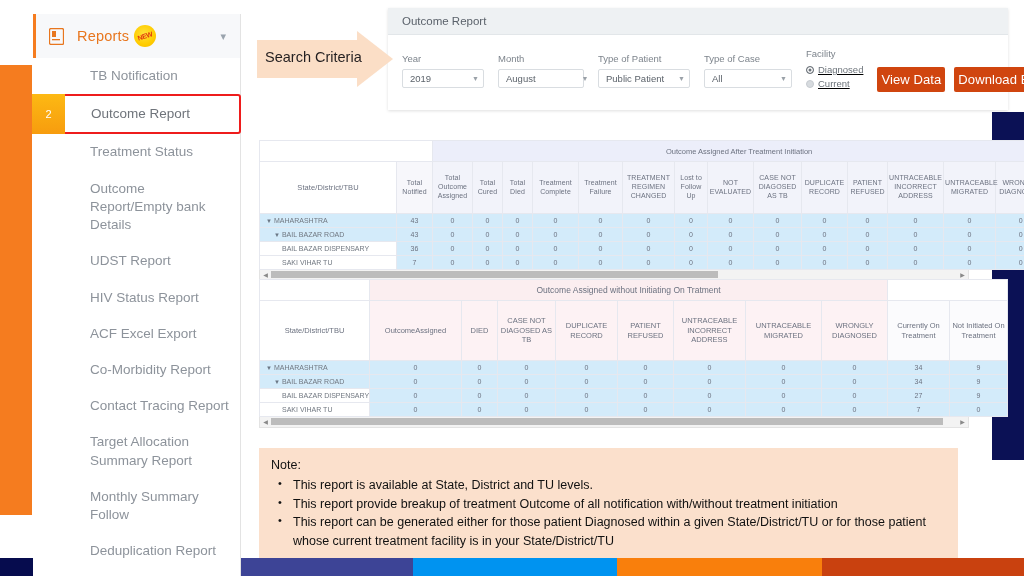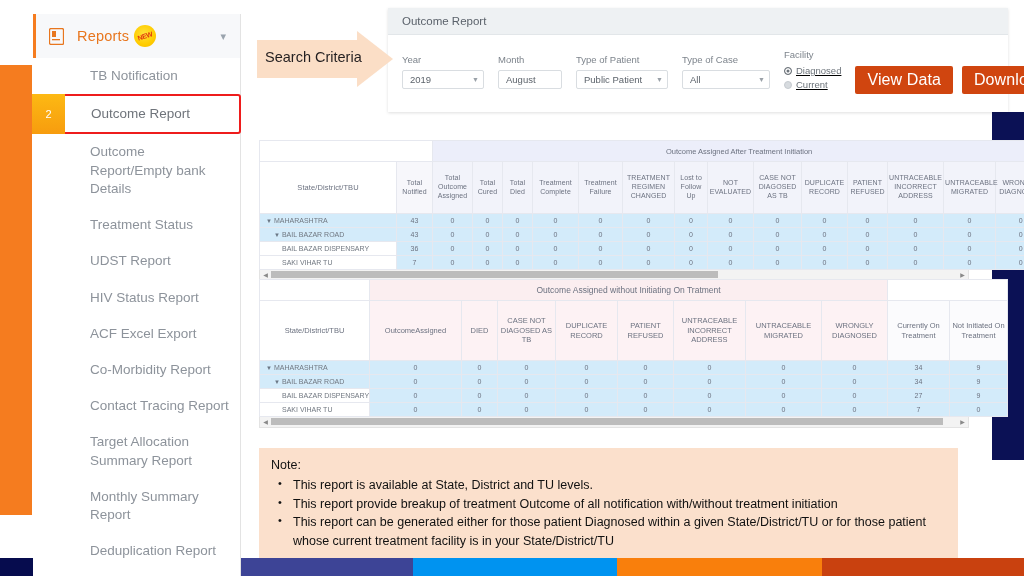--- a/index.html
+++ b/index.html
@@ -206,21 +206,21 @@
     box-sizing: border-box;
   }
   .select-box .val { white-space: nowrap; }
   .select-box .caret {
     margin-left: auto;
     font-size: 7px;
     color: #9aa1a8;
     padding-left: 6px;
   }
   .w-year  { width: 82px; }
-  .w-month { width: 64px; gap: 40px; }
+  .w-month { width: 86px; gap: 40px; }
   .w-pat   { width: 92px; }
   .w-case  { width: 88px; }
 
   .radio-group { display: block; text-decoration: underline; }
   .radio-row {
     display: flex;
     align-items: center;
     font-size: 9.5px;
     color: #6b7279;
     margin-bottom: 3px;
@@ -236,23 +236,23 @@
     position: relative;
     flex: 0 0 auto;
   }
   .radio-dot.on { background: #6c737a; border-color: #6c737a; box-shadow: inset 0 0 0 1.5px #ffffff; }
   .radio-dot.off { background: #d7dbdf; border-color: #c6cbd0; }
 
   .btn-group { margin-left: auto; display: flex; gap: 9px; padding-top: 18px; }
   .btn {
     background: #D0450F;
     color: #ffffff;
-    font-size: 16px;
+    font-size: 13px;
     border-radius: 2px;
-    padding: 5px 12px;
+    padding: 5px 4px;
     white-space: nowrap;
     letter-spacing: .1px;
   }
 
   
   .grid {
     position: absolute;
     background: #14b8a6;
     box-sizing: border-box;
   }
@@ -366,29 +366,29 @@
         <span>NEW</span>
       </span>
     <span class="chev">▾</span>
   </div>
   <ul class="sb-list">
     <li class="sb-item"><span>TB Notification</span></li>
     <li class="sb-item selected">
       <span class="sb-badge-num">2</span>
       <span>Outcome Report</span>
     </li>
+    <li class="sb-item"><span>Treatment Status</span></li>
     <li class="sb-item"><span>Outcome Report/Empty bank Details</span></li>
-    <li class="sb-item"><span>Treatment Status</span></li>
     <li class="sb-item"><span>UDST Report</span></li>
     <li class="sb-item"><span>HIV Status Report</span></li>
     <li class="sb-item"><span>ACF Excel Export</span></li>
     <li class="sb-item"><span>Co-Morbidity Report</span></li>
     <li class="sb-item"><span>Contact Tracing Report</span></li>
     <li class="sb-item"><span>Target Allocation Summary Report</span></li>
-    <li class="sb-item"><span>Monthly Summary Report</span></li>
+    <li class="sb-item"><span>Monthly Summary Follow</span></li>
     <li class="sb-item"><span>Deduplication Report</span></li>
     <li class="sb-item">
       
     </li>
   </ul>
 </div>
 
 <div class="arrow-wrap">
   <div class="arrow-body"></div>
   <div class="arrow-head"></div>

